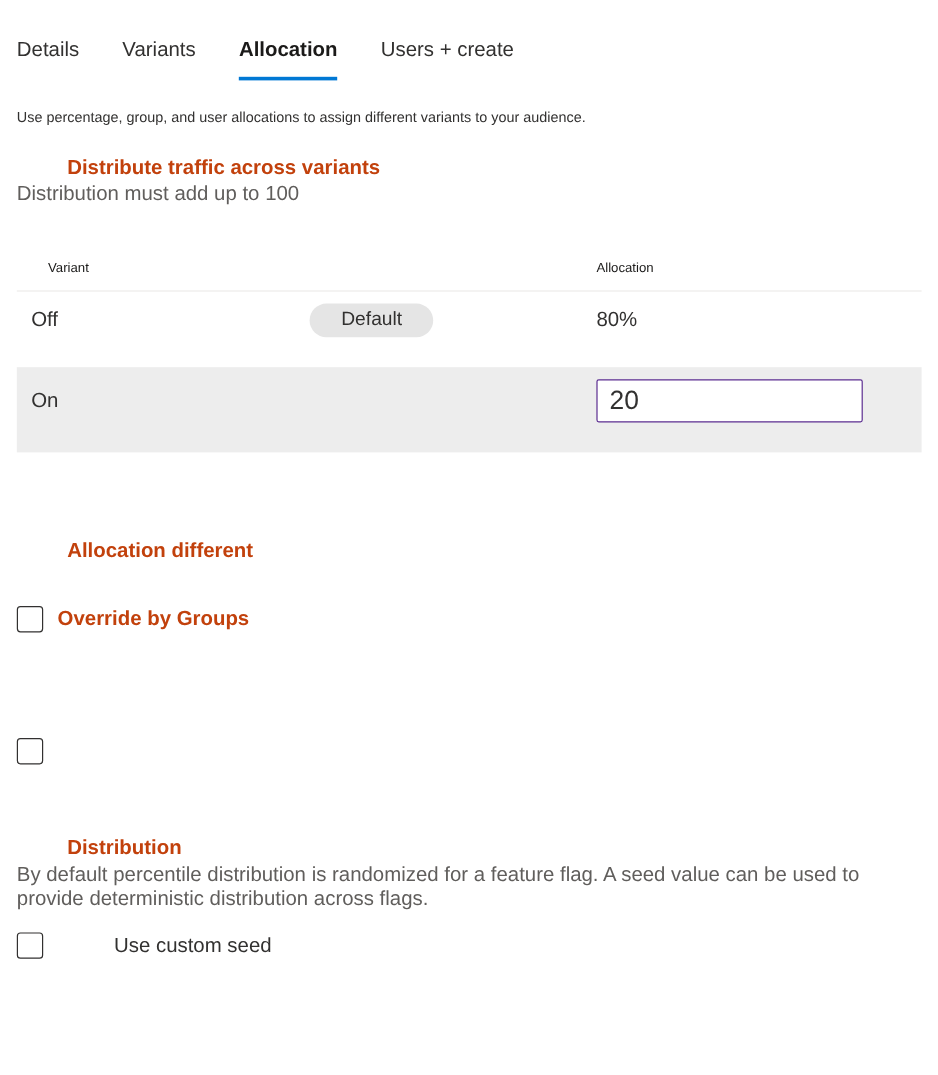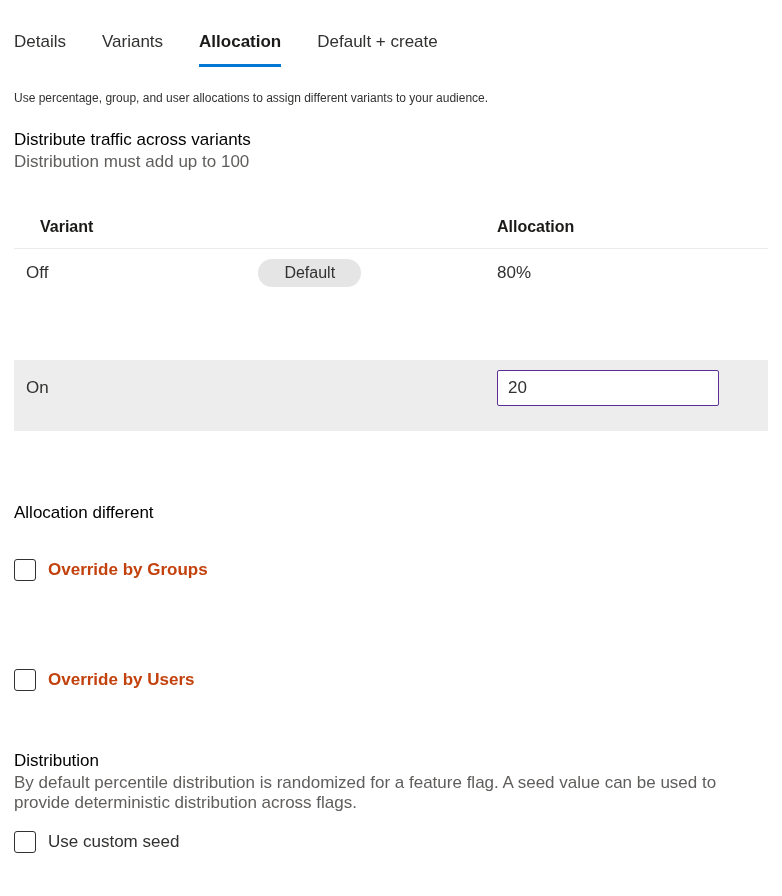--- a/index.html
+++ b/index.html
@@ -39,60 +39,60 @@
     .content {
       padding: 24px 14px 14px 14px;
     }
     .intro {
       font-size: 12px;
       color: #323130;
       margin-bottom: 25px;
     }
     .section-title {
       font-size: 17px;
-      font-weight: 400;
-      color: #000000;
+      font-weight: 700;
+      color: #c2410c;
       margin-bottom: 2px;
+      margin-left: 42px;
     }
     .section-sub {
       font-size: 17px;
       color: #605e5c;
       margin-bottom: 36px;
     }
     .section-sub.tight {
       margin-bottom: 12px;
     }
     .table-wrap {
       margin-top: 36px;
     }
     .table-header {
       display: flex;
       padding: 10px 0 12px 26px;
       border-bottom: 1px solid #edebe9;
     }
     .th {
-      font-size: 16px;
-      font-weight: 700;
+      font-size: 11px;
+      font-weight: 400;
       color: #1b1a19;
     }
     .th.variant {
       width: 457px;
     }
     .th.allocation {
       flex: 1;
     }
     .table-row {
       display: flex;
       align-items: center;
       padding: 10px 12px 25px 12px;
       min-height: 44px;
     }
     .table-row.editing {
       background: #ededed;
-      margin-top: 48px;
     }
     .cell-variant {
       width: 471px;
       display: flex;
       align-items: center;
       font-size: 17px;
       color: #323130;
     }
     .cell-variant .name {
       display: inline-block;
@@ -109,41 +109,42 @@
       flex: 1;
       font-size: 17px;
       color: #323130;
     }
     .alloc-input {
       width: 222px;
       height: 36px;
       border: 1px solid #5c2e91;
       border-radius: 2px;
       padding: 4px 10px;
-      font-size: 17px;
+      font-size: 22px;
       font-family: inherit;
       color: #323130;
       outline: none;
     }
     .section {
       margin-top: 72px;
     }
     .section.distribution {
       margin-top: 60px;
     }
     .checkbox-row {
       display: flex;
       align-items: center;
       margin-top: 30px;
     }
     .checkbox-row.first {
       margin-top: 36px;
     }
     .checkbox-row.dist {
       margin-top: 18px;
+      gap: 47px;
     }
     .checkbox {
       width: 22px;
       height: 22px;
       border: 1.5px solid #323130;
       border-radius: 3px;
       margin-right: 12px;
       cursor: pointer;
       background: #ffffff;
       flex-shrink: 0;
@@ -161,21 +162,21 @@
       height: 58px;
     }
   </style>
 </head>
 <body>
 
 <div class="tabs">
   <div class="tab">Details</div>
   <div class="tab">Variants</div>
   <div class="tab active">Allocation</div>
-  <div class="tab">Default + create</div>
+  <div class="tab">Users + create</div>
 </div>
 
 <div class="content">
   <p class="intro">Use percentage, group, and user allocations to assign different variants to your audience.</p>
 
   <div class="section-title">Distribute traffic across variants</div>
   <div class="section-sub">Distribution must add up to 100</div>
 
   <div class="table-wrap">
     <div class="table-header">
@@ -206,21 +207,20 @@
 
     <div class="checkbox-row first">
       <div class="checkbox"></div>
       <div class="checkbox-label">Override by Groups</div>
     </div>
 
     <div class="gap-large"></div>
 
     <div class="checkbox-row">
       <div class="checkbox"></div>
-      <div class="checkbox-label">Override by Users</div>
     </div>
   </div>
 
   <div class="section distribution">
     <div class="section-title">Distribution</div>
     <div class="section-sub tight">By default percentile distribution is randomized for a feature flag. A seed value can be used to provide deterministic distribution across flags.</div>
 
     <div class="checkbox-row dist">
       <div class="checkbox"></div>
       <div class="checkbox-label normal">Use custom seed</div>

